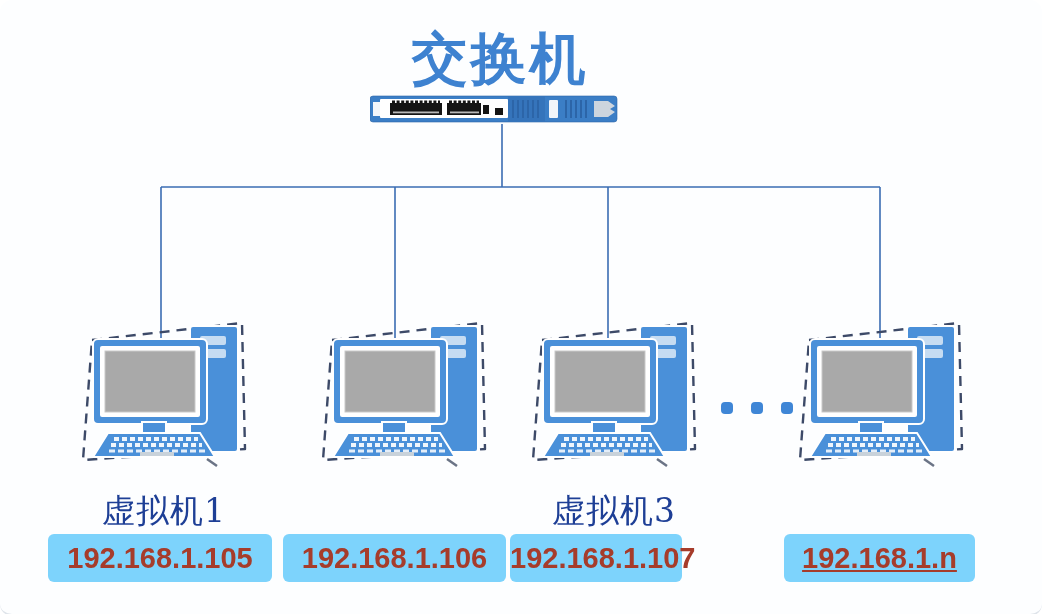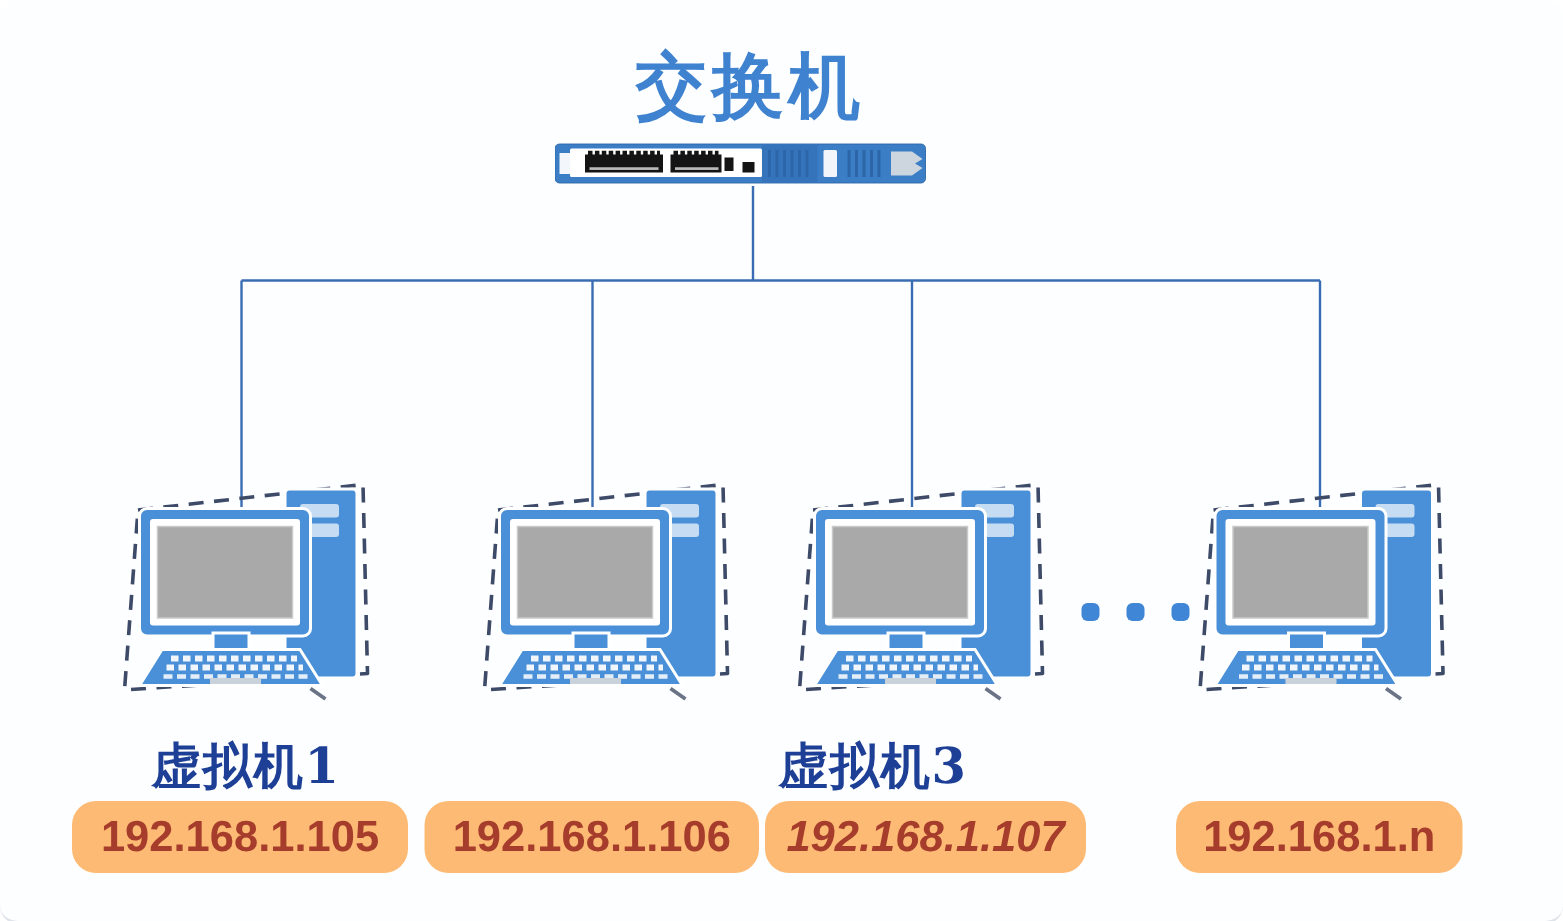--- a/index.html
+++ b/index.html
@@ -5,51 +5,51 @@
   html,body{margin:0;padding:0;background:#ffffff;}
   #stage{
     position:relative;width:1042px;height:614px;overflow:hidden;
     background:#fdfeff;border-radius:12px;
     border-bottom:2px solid #dfe4ea;
     font-family:"Liberation Sans",sans-serif;
   }
   .title{
     position:absolute;left:360px;top:30px;width:280px;height:56px;
     text-align:center;font-family:"DejaVu Serif","Liberation Serif",serif;
-    font-weight:bold;font-size:48px;line-height:56px;color:#3e82d0;letter-spacing:3px;
+    font-weight:bold;font-size:56px;line-height:56px;color:#3e82d0;letter-spacing:3px;
   }
   .lines{position:absolute;left:0;top:0;width:1042px;height:614px;pointer-events:none;}
   .switch{position:absolute;left:370px;top:94px;width:248px;height:30px;}
   .vm{position:absolute;width:172px;height:150px;}
   #vm1{left:78px;top:318px;}
   #vm2{left:318px;top:318px;}
   #vm3{left:528px;top:318px;}
   #vmn{left:795px;top:318px;}
   .vm svg{width:172px;height:150px;display:block;}
   .dots{position:absolute;left:721px;top:401px;width:72px;height:14px;
         display:flex;justify-content:space-between;align-items:center;}
   .dots span{width:12px;height:12px;border-radius:4px;background:#3f86d6;display:block;}
   .vm-label{
     position:absolute;top:489px;height:44px;text-align:center;
-    font-family:"DejaVu Serif","Liberation Serif",serif;font-weight:bold;
+    font-family:"DejaVu Serif","Liberation Serif",serif;font-weight:normal;
     font-size:33px;line-height:44px;color:#1e3f96;letter-spacing:1px;
   }
   #label1{left:78px;width:172px;}
   #label2{left:318px;width:172px;}
-  #label3{left:496px;width:172px;}
+  #label3{left:528px;width:172px;}
   #labeln{left:795px;width:172px;}
   .ip-pill{
-    position:absolute;top:534px;height:48px;border-radius:16px;background:#fdba74;
+    position:absolute;top:534px;height:48px;border-radius:6px;background:#7dd3fc;
     text-align:center;line-height:48px;font-weight:bold;font-size:29px;color:#a63c2b;
     font-family:"Liberation Sans",sans-serif;
   }
   #ip1{left:48px;width:224px;}
   #ip2{left:283px;width:223px;}
-  #ip3{left:510px;width:214px;font-style:italic;}
-  #ipn{left:784px;width:191px;}
+  #ip3{left:510px;width:172px;}
+  #ipn{left:784px;width:191px;text-decoration:underline;}
 </style>
 </head>
 <body>
 
 <svg width="0" height="0" style="position:absolute" aria-hidden="true">
   <defs>
     <symbol id="pc" viewBox="0 0 172 150">
 
       <path d="M14,22 L164,5 L167,131 L5,142 Z" fill="none" stroke="#3d4a68" stroke-width="2.4" stroke-dasharray="10 7" stroke-linejoin="round"></path>
 

